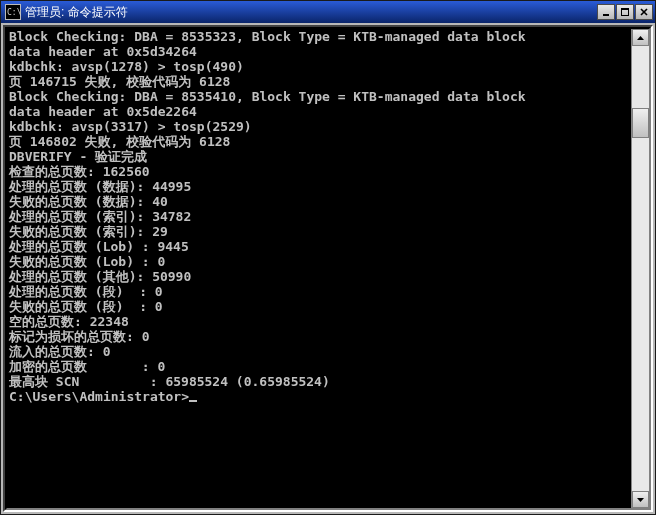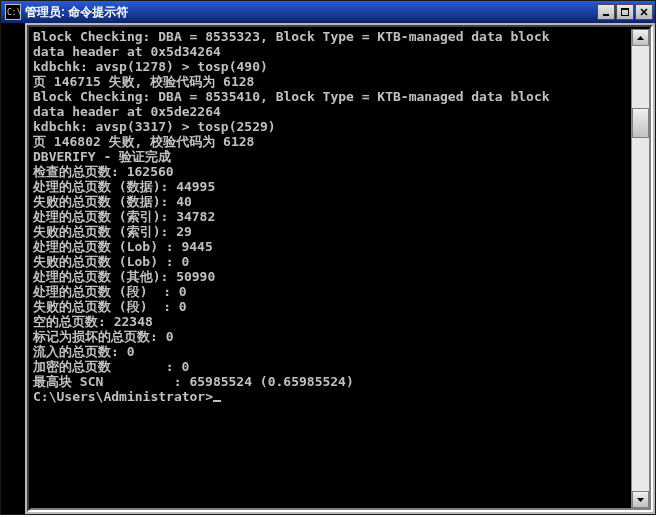--- a/index.html
+++ b/index.html
@@ -39,21 +39,21 @@
     font-size: 8px;
     color: #ccc;
     font-family: monospace;
     padding-left:1px;
     box-sizing:border-box;
   }
   .tb-title {
     flex: 1;
     color: #fff;
     font-size: 12px;
-    font-weight: bold;
+    font-weight: normal;
     white-space: nowrap;
     overflow: hidden;
   }
   .tb-btns {
     display: flex;
     gap: 0;
     margin-left: auto;
   }
   .tb-btn {
     width: 18px;
@@ -66,21 +66,20 @@
     align-items:center;
     justify-content:center;
   }
   .tb-btn svg { display:block; }
   .client-area {
     flex: 1;
     display: flex;
     flex-direction: column;
     background: #b8b8b8;
     position: relative;
-    margin-left: 24px;
   }
   .term-wrap {
     position: absolute;
     top: 2px;
     left: 2px;
     right: 2px;
     bottom: 2px;
     border: 2px solid #404040;
     border-right-color: #fff;
     border-bottom-color: #fff;

